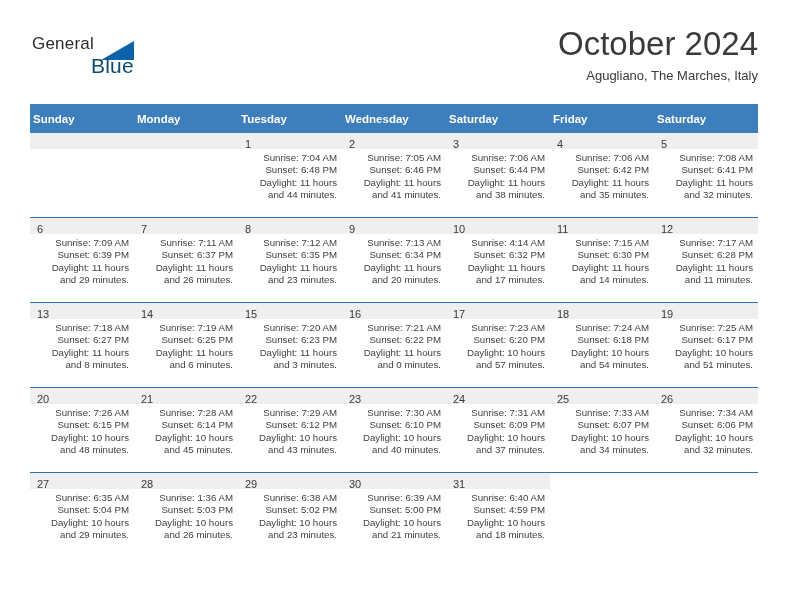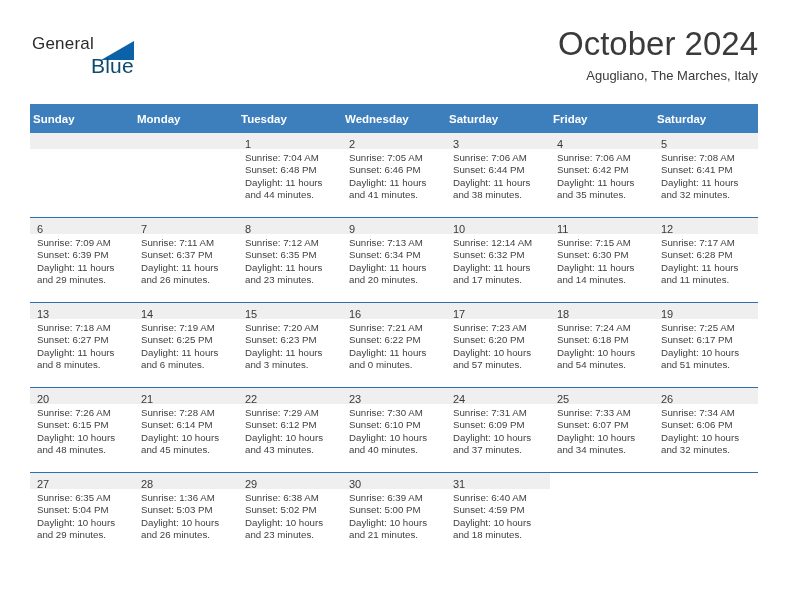--- a/index.html
+++ b/index.html
@@ -129,20 +129,21 @@
     padding: 1px 0 1px 7px;
     box-sizing: border-box;
   }
   .daynum {
     font-size: 11px;
     color: #3a3a3a;
     line-height: 14px;
   }
   .cell-body {
     padding: 3px 5px 0 7px;
+    text-align: right;
   }
   .cell-body div {
     font-size: 9.7px;
     line-height: 12.4px;
     color: #3f3f3f;
     white-space: nowrap;
   }
 </style>
 </head>
 <body>
@@ -300,21 +301,21 @@
                 <div>Sunset: 6:34 PM</div>
                 <div>Daylight: 11 hours</div>
                 <div>and 20 minutes.</div>
               </div>
             </div>
           </td>
         <td>
             <div class="cell">
               <div class="daynum-band"><span class="daynum">10</span></div>
               <div class="cell-body">
-                <div>Sunrise: 12:14 AM</div>
+                <div>Sunrise: 4:14 AM</div>
                 <div>Sunset: 6:32 PM</div>
                 <div>Daylight: 11 hours</div>
                 <div>and 17 minutes.</div>
               </div>
             </div>
           </td>
         <td>
             <div class="cell">
               <div class="daynum-band"><span class="daynum">11</span></div>
               <div class="cell-body">

